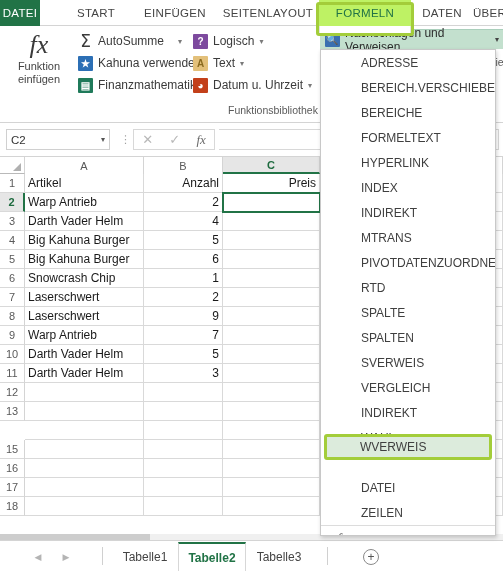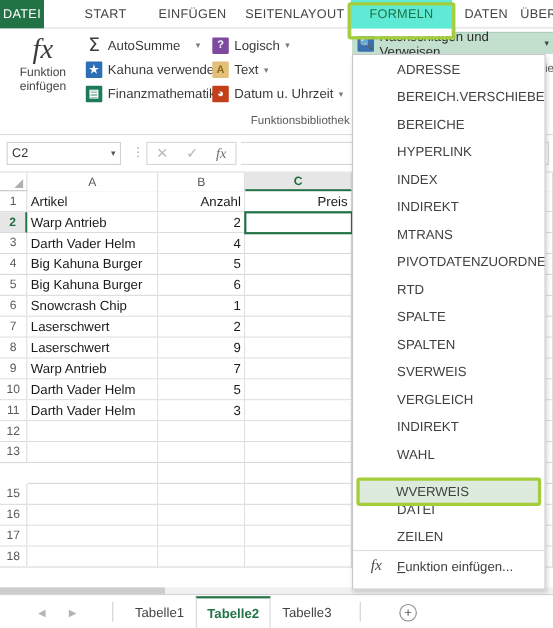--- a/index.html
+++ b/index.html
@@ -21,21 +21,21 @@
   }
   .tab {
     position: absolute; top: 0; height: 26px;
     display: flex; align-items: center; justify-content: center;
     font-size: 11.5px; color: #444444; letter-spacing: .3px;
     white-space: nowrap; cursor: default;
   }
   .tab.file {
     background: #217346; color: #ffffff; font-weight: normal;
   }
-  .tab.active-formeln { color: #217346; background: #5eead4; }
+  .tab.active-formeln { color: #217346; background: #bef264; }
   .tab-highlight {
     position: absolute; left: 316px; top: 2px; width: 98px; height: 34px;
     border: 3px solid #a3cd3a; border-radius: 3px;
     pointer-events: none; z-index: 40;
   }
   .tab-white-mask {
     position: absolute; left: 319px; top: 5px; width: 92px; height: 28px;
     background: #ffffff; z-index: 30;
     border-left: 1px solid #e3e3e3; border-right: 1px solid #e3e3e3;
   }
@@ -400,20 +400,21 @@
     <div class="cell" style="left:417px;width:86px;top:321px;"></div>
     <div class="cell" style="left:417px;width:86px;top:340px;"></div>
 
     <div class="selbox" style="left:222px;top:35px;width:99px;height:21px;"></div>
   </div>
 
   <div class="menu">
     <div class="mi">ADRESSE</div>
     <div class="mi">BEREICH.VERSCHIEBEN</div>
     <div class="mi">BEREICHE</div>
+    <div class="mi">FORMELTEXT</div>
     <div class="mi">HYPERLINK</div>
     <div class="mi">INDEX</div>
     <div class="mi">INDIREKT</div>
     <div class="mi">MTRANS</div>
     <div class="mi">PIVOTDATENZUORDNEN</div>
     <div class="mi">RTD</div>
     <div class="mi">SPALTE</div>
     <div class="mi">SPALTEN</div>
     <div class="mi">SVERWEIS</div>
     <div class="mi">VERGLEICH</div>

